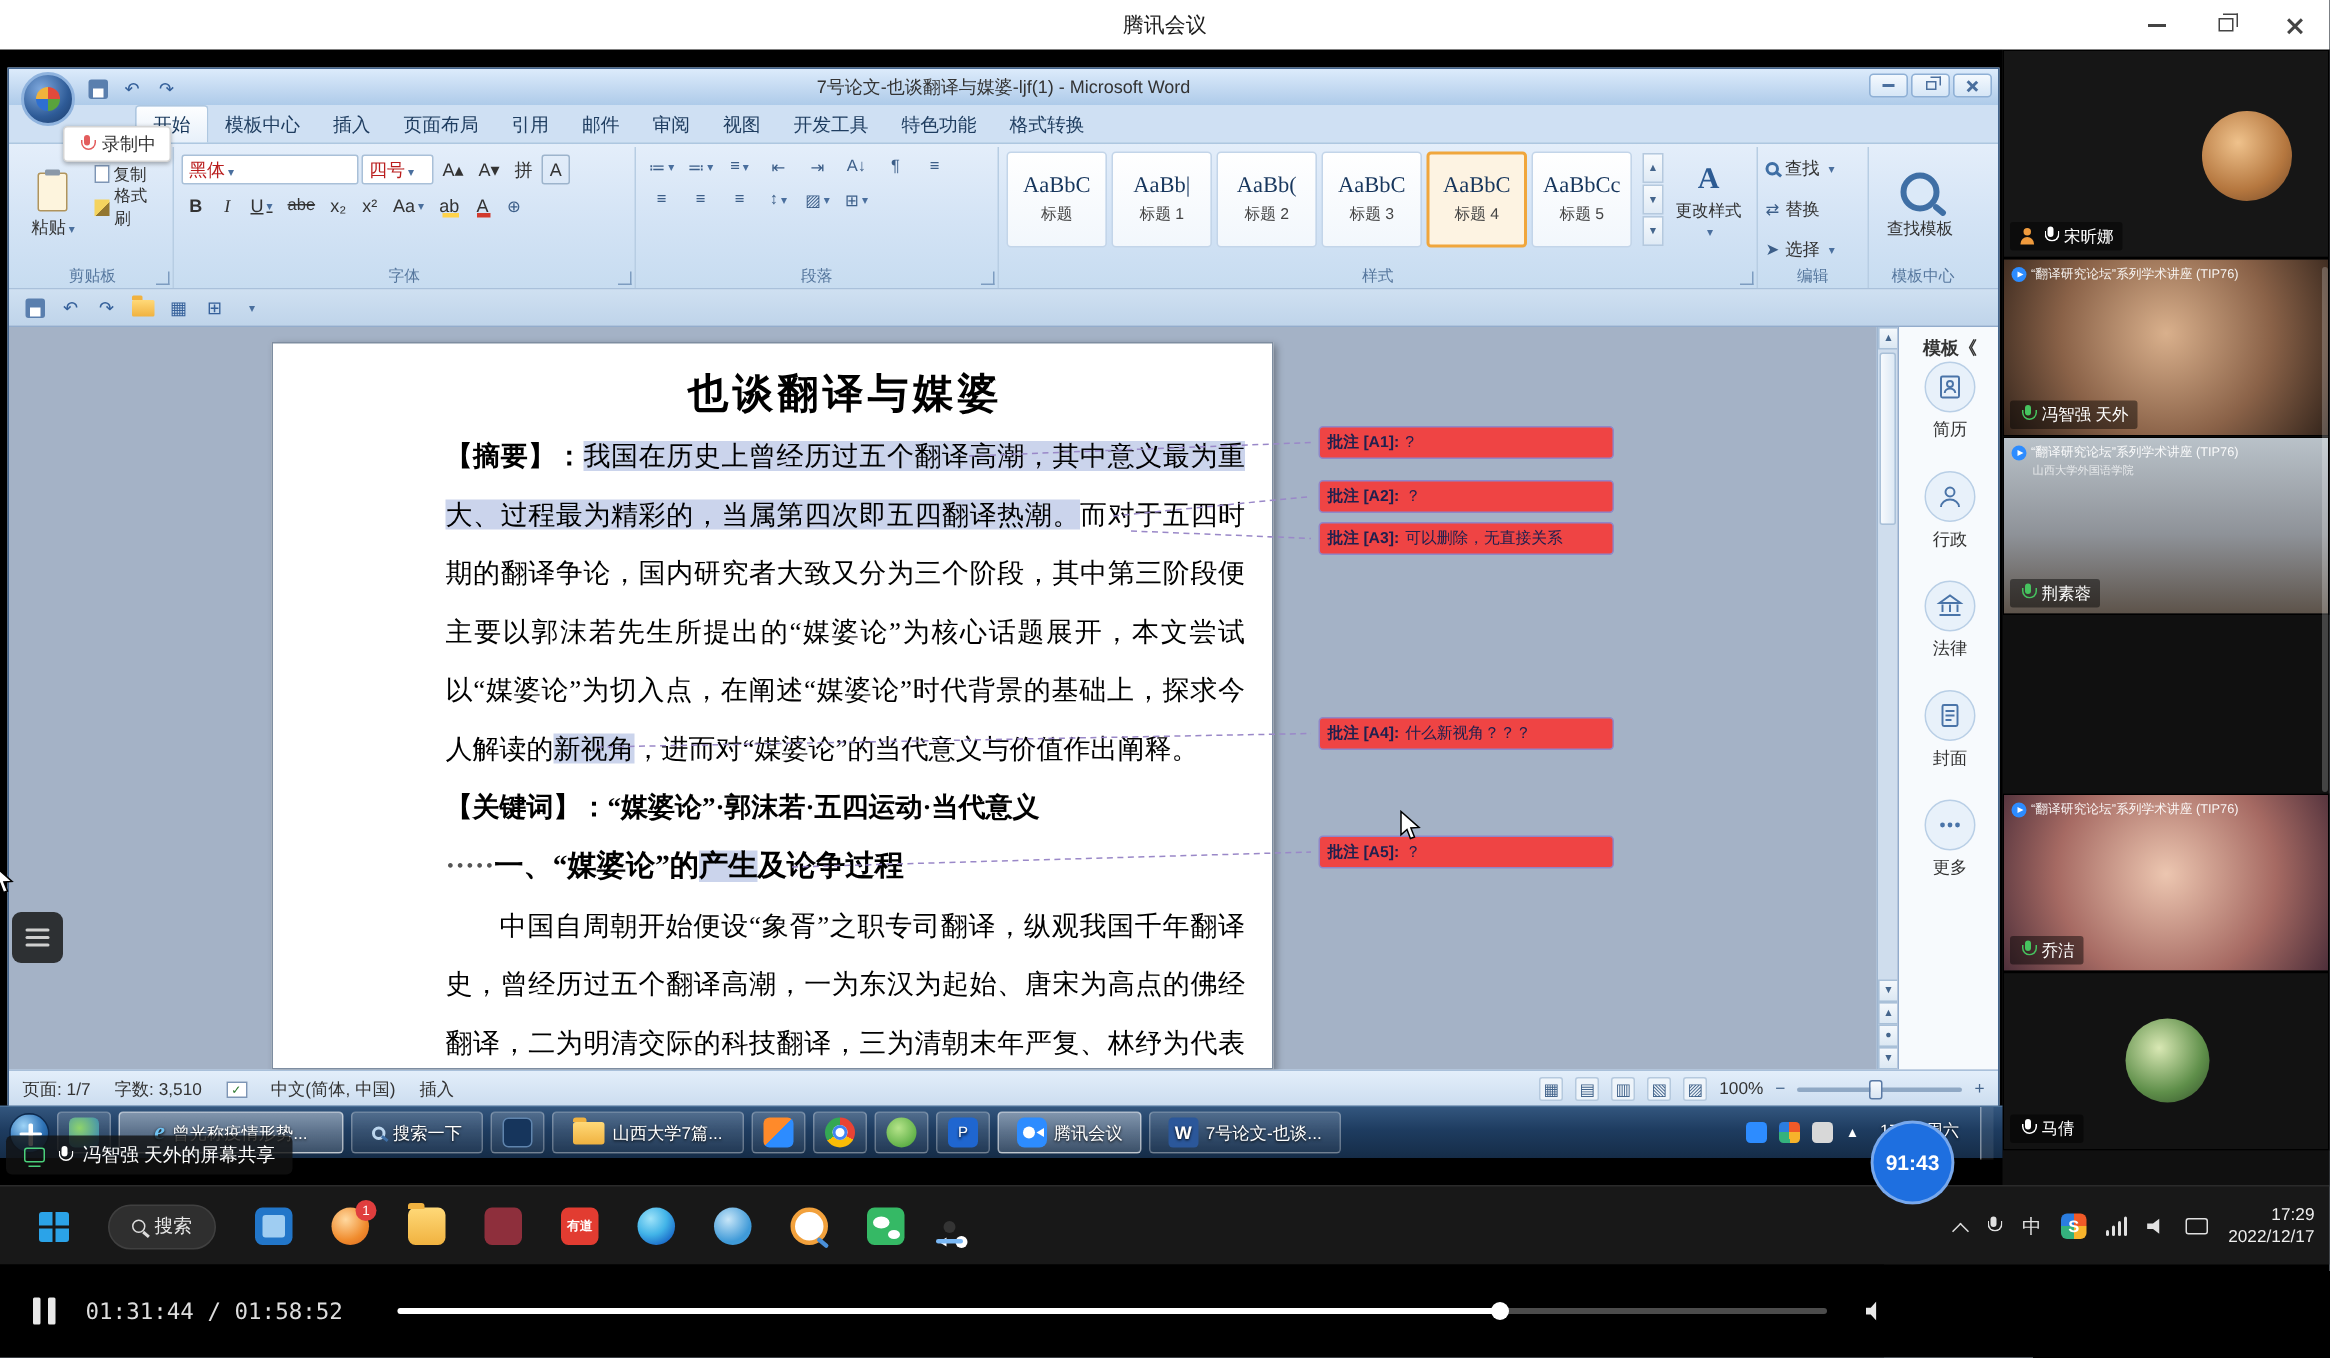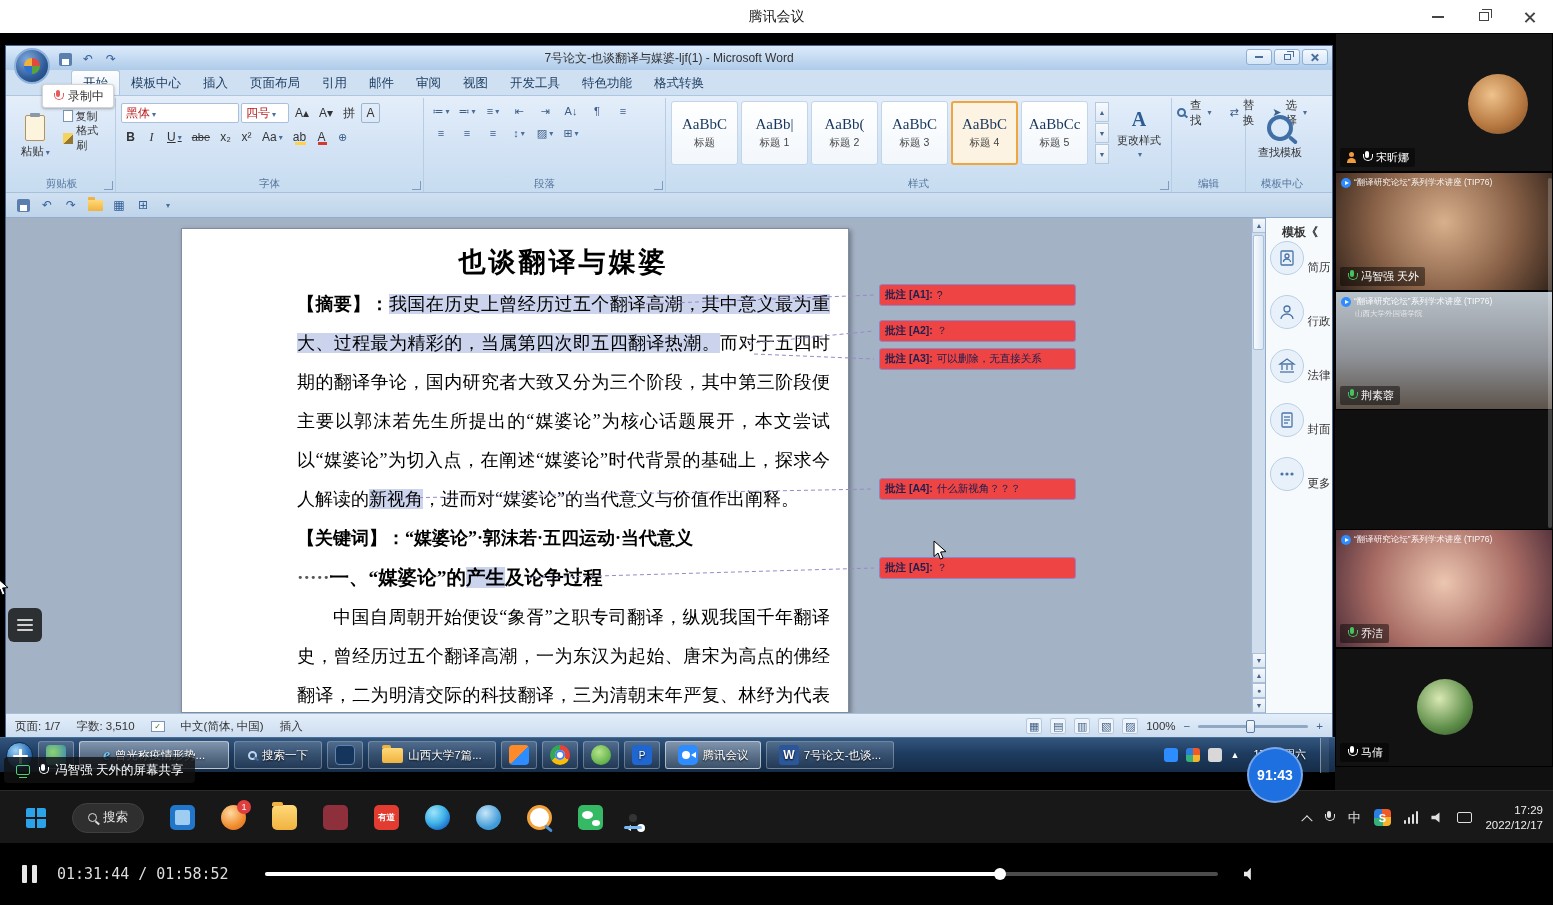--- a/index.html
+++ b/index.html
@@ -25,21 +25,21 @@
 .orb-flower{width:16px;height:16px;border-radius:50%;background:conic-gradient(#e24a3b 0 25%,#59a33c 0 50%,#2e6fd0 0 75%,#f0b23c 0 100%)}
 .qat-mini{position:absolute;left:50px;top:4px;display:flex;gap:5px;align-items:center}
 .wctrls{position:absolute;right:4px;top:3px;display:flex;gap:2px}
 .wc{width:26px;height:16px;border:1px solid #8fb0d5;border-radius:3px;background:linear-gradient(#f4f9fe,#d6e6f6);display:flex;align-items:center;justify-content:center}
 .wc .ic-min{width:8px;height:2px;background:#4a6f9e}
 .wc .ic-restore{width:7px;height:6px;border-color:#4a6f9e}
 .wc .ic-restore::after{border-color:#4a6f9e;width:6px;height:5px}
 .wc .ic-close{width:8px;height:8px}
 .wc .ic-close::before,.wc .ic-close::after{left:3px;width:1.5px;height:9px;background:#4a6f9e}
 
-.wtabs{position:absolute;left:0;top:24px;width:100%;height:26px;background:#cfe0f3;display:flex;align-items:flex-end;padding-left:65px;border-bottom:1px solid #aec7e0}
+.wtabs{position:absolute;left:0;top:24px;width:100%;height:26px;background:#cfe0f3;display:flex;align-items:flex-end;padding-left:84px;border-bottom:1px solid #aec7e0}
 .wtab{padding:4px 11px 3px;font-size:12.5px;color:#1f3d60}
 .wtab.active{background:linear-gradient(#fdfeff,#e7f0fa);border:1px solid #aec7e0;border-bottom:none;border-radius:3px 3px 0 0;color:#16365a}
 
 .ribbon{position:absolute;left:0;top:50px;width:100%;height:97px;background:linear-gradient(#e4eefa,#d3e3f5 55%,#c7dcf0);display:flex;padding:2px 0 0 2px;border-bottom:1px solid #a9c0da}
 .rgroup{position:relative;border-right:1px solid #b7cde3;padding:3px 5px 15px 5px}
 .rgroup-label{position:absolute;left:0;right:0;bottom:1px;text-align:center;font-size:10.5px;color:#56779e}
 .dlg{position:absolute;right:2px;bottom:2px;width:9px;height:9px;border:1px solid #7d9cc0;border-top:none;border-left:none}
 .paste-btn{width:46px;height:72px;display:flex;flex-direction:column;align-items:center;justify-content:center;gap:3px;font-size:11.5px;color:#333;border:1px solid transparent;border-radius:3px}
 .ic-clipboard{width:20px;height:26px;background:#fdf4dd;border:1px solid #b0945c;border-radius:2px;position:relative}
 .ic-clipboard::after{content:"";position:absolute;left:4px;top:-3px;width:10px;height:4px;background:#8a98a8;border-radius:1px}
@@ -60,21 +60,21 @@
 .pbtn{width:24px;height:20px;display:flex;align-items:center;justify-content:center;font-size:11px;color:#3c5e88;border:1px solid transparent;border-radius:2px}
 .stylerow{display:flex;align-items:center}
 .style-item{width:67px;height:64px;background:linear-gradient(#ffffff,#f2f7fc);border:1px solid #c3d5e9;border-radius:3px;margin-right:3px;display:flex;flex-direction:column;align-items:center;justify-content:center;gap:3px}
 .style-item.selected{border:2px solid #f0a63c;background:#fdf3e2}
 .sp{font-size:15px;color:#17365d;font-family:"Liberation Serif",serif}
 .sn{font-size:10.5px;color:#444}
 .style-scroll{display:flex;flex-direction:column;gap:1px;margin:0 4px}
 .ss-btn{width:14px;height:20px;background:linear-gradient(#f7fafd,#dfeaf5);border:1px solid #b5c9de;display:flex;align-items:center;justify-content:center;font-size:7px;color:#44658c}
 .change-style{width:52px;height:64px;display:flex;flex-direction:column;align-items:center;justify-content:center;gap:2px;font-size:11px;color:#333;text-align:center}
 .cs-icon{font-size:20px;font-weight:bold;color:#2d5b93;font-family:"Liberation Serif",serif}
-.edit-col{display:flex;gap:18px;padding-top:2px}
+.edit-col{display:flex;flex-direction:column;gap:8px;padding-top:2px}
 .erow{display:flex;align-items:center;gap:4px;font-size:11.5px;color:#333;height:19px}
 .ic-mag{width:9px;height:9px;border:2px solid #3f6fa5;border-radius:50%;position:relative;flex:0 0 auto}
 .ic-mag::after{content:"";position:absolute;width:5px;height:2px;background:#3f6fa5;right:-4px;bottom:-2px;transform:rotate(40deg)}
 .tmpl-find{width:58px;height:72px;display:flex;flex-direction:column;align-items:center;justify-content:center;gap:4px;font-size:11px;color:#333;text-align:center}
 .tf-icon{width:26px;height:26px;border:4px solid #3f6fa5;border-radius:50%;position:relative;background:#dbe9f8}
 .tf-icon::after{content:"";position:absolute;width:10px;height:4px;background:#3f6fa5;right:-9px;bottom:-5px;transform:rotate(40deg);border-radius:2px}
 
 .qatrow{position:absolute;left:0;top:147px;width:100%;height:25px;background:linear-gradient(#cfe0f1,#bfd4ea);border-bottom:1px solid #93accc;display:flex;align-items:center;gap:6px;padding-left:8px}
 .qbtn{width:18px;height:18px;display:flex;align-items:center;justify-content:center;font-size:12px;color:#35609a;border-radius:2px}
 .ic-disk{width:13px;height:13px;background:#5a7fae;border-radius:2px;position:relative}
@@ -91,21 +91,21 @@
 .doc-kw{font-weight:bold}
 .doc-h1{font-weight:bold;font-size:19.5px;line-height:40px}
 .doc-body{text-indent:36px}
 .comment{position:absolute;left:873px;width:197px;height:22px;background:#ef4444;border:1px solid #8f86c8;border-radius:3px;display:flex;align-items:center;padding:0 5px;font-size:10.5px;color:#20204e;white-space:nowrap;overflow:hidden;z-index:3}
 .comment b{margin-right:4px}
 .vscroll{position:absolute;left:1245px;top:0;width:14px;height:495px;background:#cfdded;border-left:1px solid #9fb6d0;z-index:4}
 .sc-btn{position:absolute;left:0;width:14px;height:15px;background:linear-gradient(#f4f8fc,#dce8f3);border:1px solid #a9c0d8;display:flex;align-items:center;justify-content:center;font-size:7px;color:#44658c}
 .sc-thumb{position:absolute;left:1px;top:17px;width:11px;height:115px;background:linear-gradient(90deg,#f7fafd,#dce8f4);border:1px solid #a9c0d8;border-radius:2px}
 .tpanel{position:absolute;left:1259px;top:0;width:69px;height:495px;background:#f7fafd;border-left:1px solid #93accc;z-index:4;display:flex;flex-direction:column;align-items:center;padding-top:6px}
 .tp-head{font-size:12px;font-weight:bold;color:#333;}
-.tp-item{display:flex;flex-direction:row;align-items:flex-end;gap:4px;margin-bottom:20px}
+.tp-item{display:flex;flex-direction:column;align-items:center;gap:4px;margin-bottom:20px}
 .tp-icon{width:34px;height:34px;border-radius:50%;background:#e8f1fa;border:1px solid #b9cfe6;display:flex;align-items:center;justify-content:center}
 .tp-label{font-size:11.5px;color:#333}
 
 .statusbar{position:absolute;left:0;top:667px;width:100%;height:25px;background:linear-gradient(#e3eefa,#cbdcef);border-top:1px solid #a9c0da;display:flex;align-items:center;font-size:11.5px;color:#333;padding:0 9px;gap:16px}
 .sb-right{margin-left:auto;display:flex;align-items:center;gap:8px}
 .viewbtn{width:16px;height:16px;display:flex;align-items:center;justify-content:center;font-size:11px;color:#44658c;border:1px solid #b5c9de;background:#eef4fa;border-radius:2px}
 .ztrack{position:relative;width:110px;height:3px;background:#8fa8c4;border-radius:2px}
 .zthumb{position:absolute;left:48px;top:-5px;width:9px;height:13px;background:linear-gradient(#f7fafd,#d8e5f2);border:1px solid #5a7aa5;border-radius:2px}
 .spellico{width:14px;height:11px;background:#fff;border:1px solid #7d95b5;display:flex;align-items:center;justify-content:center;font-size:8px;color:#2d7a2d}
 

